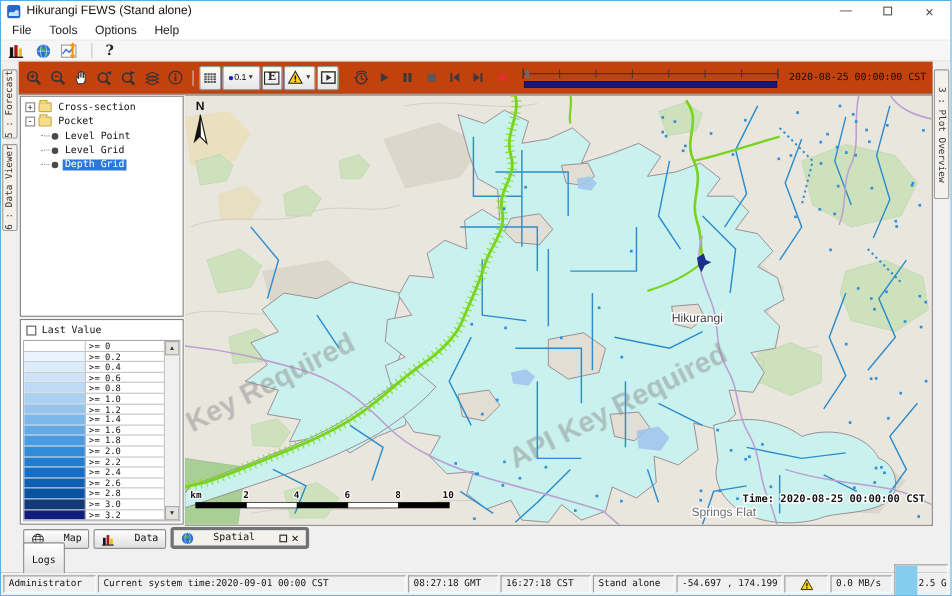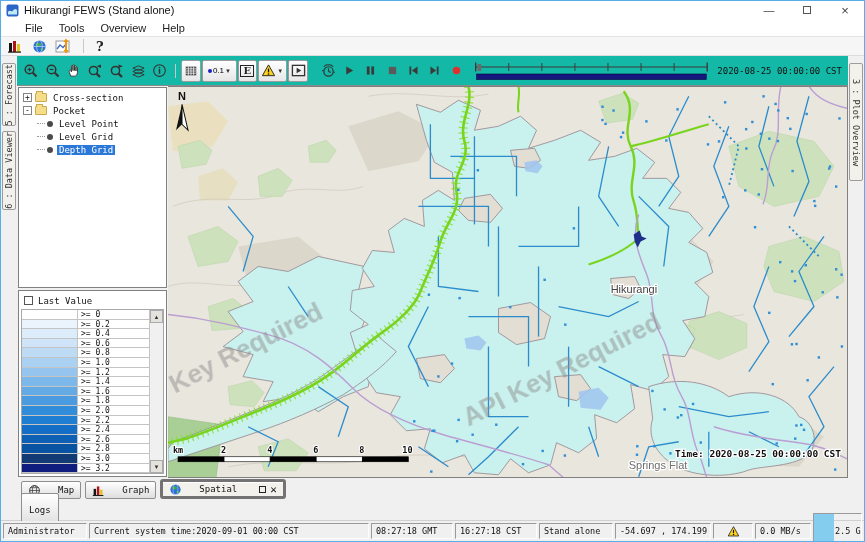--- a/index.html
+++ b/index.html
@@ -7,36 +7,36 @@
 body{font-family:"Liberation Sans",sans-serif;background:#fff;border:1px solid #58aee6;position:relative}
 #app{display:flex;flex-direction:column;width:100%;height:100%}
 
 .titlebar{height:18px;display:flex;align-items:center;background:#fff;padding-left:5px;flex:0 0 auto}
 .titlebar .appicon{width:13px;height:13px;margin-right:5px}
 .titlebar .title{font-size:11px;color:#111}
 .wincontrols{margin-left:auto;display:flex}
 .wbtn{width:38px;height:17px;display:flex;align-items:center;justify-content:center;color:#444;font-size:11px}
 .wbtn .maxbox{width:8px;height:8px;border:1px solid #555;display:inline-block}
 
-.menubar{height:18px;display:flex;align-items:center;background:#fff;padding-left:16px;border-bottom:1px solid #e4e4e4;flex:0 0 auto}
+.menubar{height:18px;display:flex;align-items:center;background:#fff;padding-left:2px;border-bottom:1px solid #e4e4e4;flex:0 0 auto}
 .menuitem{font-size:11px;color:#222;padding:0 8px}
 
 .toolbar1{height:19px;display:flex;align-items:center;background:#f6f6f6;border-bottom:1px solid #dcdcdc;padding-left:6px;gap:8px;flex:0 0 auto}
 .t1icon{width:16px;height:16px;display:flex;align-items:center;justify-content:center}
 .vsep{width:1px;height:14px;background:#c8c8c8;margin:0 4px}
 .helpq{font-size:13px;font-weight:bold;color:#222;font-family:"DejaVu Serif",serif}
 
 .content{flex:1 1 auto;display:flex;min-height:0;background:#f0f0f0}
 .lstrip,.rstrip{width:16px;flex:0 0 auto;display:flex;flex-direction:column;align-items:center;padding-top:7px;gap:5px;background:#f0f0f0}
 .vtab{background:#f3f1ec;border:1px solid #9c9c9c;border-radius:2px;width:14px;display:flex;align-items:center;justify-content:center;font:8.5px "DejaVu Sans Mono",monospace;color:#333}
 .lstrip .vtab span{writing-mode:vertical-rl;transform:rotate(180deg);white-space:nowrap}
 .rstrip .vtab span{writing-mode:vertical-rl;white-space:nowrap}.vt3{height:118px}
 .inner{flex:1 1 auto;display:flex;flex-direction:column;min-width:0}
 
-.toolbar2{height:30px;display:flex;align-items:center;padding:0 4px;gap:1px;background:#14b8a6;border-bottom:1px solid #8a8a8a;flex:0 0 auto}
+.toolbar2{height:30px;display:flex;align-items:center;padding:0 4px;gap:1px;background:#c2410c;border-bottom:1px solid #8a8a8a;flex:0 0 auto}
 .mbtn{width:22px;height:22px;display:flex;align-items:center;justify-content:center;background:transparent;border:1px solid transparent}
 .tgl{border:1px solid #9a9a9a;border-radius:2px;background:linear-gradient(#ffffff,#e6e6e6)}
 .scalebtn{width:38px;gap:1px;font:8px "Liberation Sans",sans-serif}
 .caret{font-size:6px;color:#333}
 .bluedot{width:4px;height:4px;border-radius:50%;background:#1822c8;display:inline-block}
 .timeline{flex:1 1 auto;height:22px;margin:0 5px;min-width:60px}
 .tl-datetime{font:9px "DejaVu Sans Mono",monospace;color:#111;white-space:nowrap;padding-right:2px}
 
 .mainrow{flex:1 1 auto;display:flex;min-height:0}
 .leftpanel{width:151px;flex:0 0 auto;display:flex;flex-direction:column;padding:1px;gap:2px;min-height:0}
@@ -99,21 +99,21 @@
           <span class="maxbox"></span>
         </span>
       <span class="wbtn" style="font-size:13px">×</span>
     </div>
   </div>
 
   <div class="menubar">
 
   <span class="menuitem">File</span>
       <span class="menuitem">Tools</span>
-      <span class="menuitem">Overview</span>
+      <span class="menuitem">Options</span>
       <span class="menuitem">Help</span>
     </div>
 
   <div class="toolbar1">
     <span class="t1icon">
       <svg viewBox="0 0 16 16" width="16" height="16">
         <rect x="2" y="5" width="3" height="9" fill="#141414"></rect>
         <rect x="6" y="3" width="3" height="11" fill="#b01414"></rect>
         <rect x="10" y="6" width="3" height="8" fill="#e8c020"></rect>
         <rect x="1" y="13.5" width="13" height="1.2" fill="#141414"></rect>
@@ -690,21 +690,21 @@
         </svg>
       <span>Map</span>
     </div>
     <div class="tabbtn">
       <svg viewBox="0 0 16 16" width="13" height="13">
           <rect x="2" y="6" width="3" height="8" fill="#141414"></rect>
           <rect x="6" y="3" width="3" height="11" fill="#b01414"></rect>
           <rect x="10" y="7" width="3" height="7" fill="#e8c020"></rect>
           <rect x="1" y="13.6" width="13" height="1.2" fill="#141414"></rect>
         </svg>
-      <span>Graph</span>
+      <span>Data</span>
     </div>
     <div class="tabbtn tabactive">
       <svg viewBox="0 0 16 16" width="13" height="13">
           <circle cx="8" cy="8" r="6.3" fill="#2e6fd6"></circle>
           <path d="M4,5 C6,3.5 9,4 10,6 C9,8 6,8.5 4.5,7.5 Z" fill="#3fae4a"></path>
           <path d="M9,10 C11,9 12.5,10 12,12 C10.5,13 9,12 9,10 Z" fill="#3fae4a"></path>
           <ellipse cx="8" cy="8" rx="3" ry="6.3" fill="none" stroke="#cfe2ff" stroke-width="0.6"></ellipse>
         </svg>
       <span>Spatial</span>
       <span class="tabctl">

